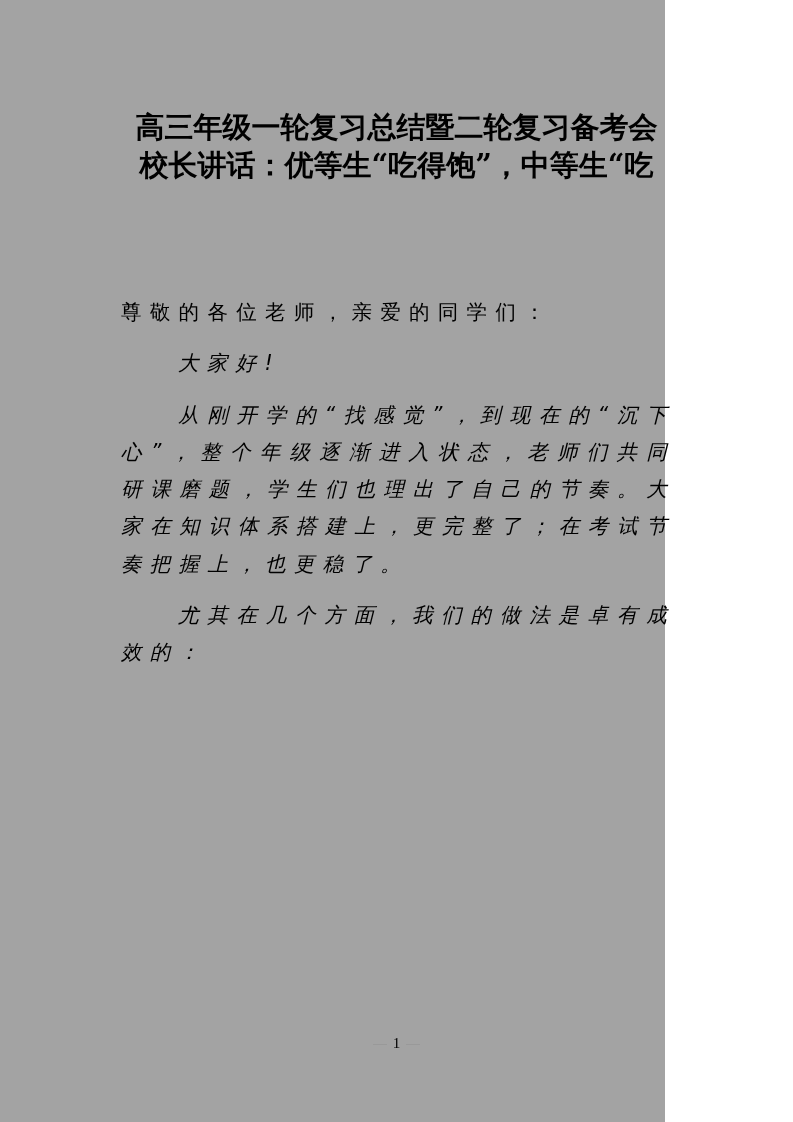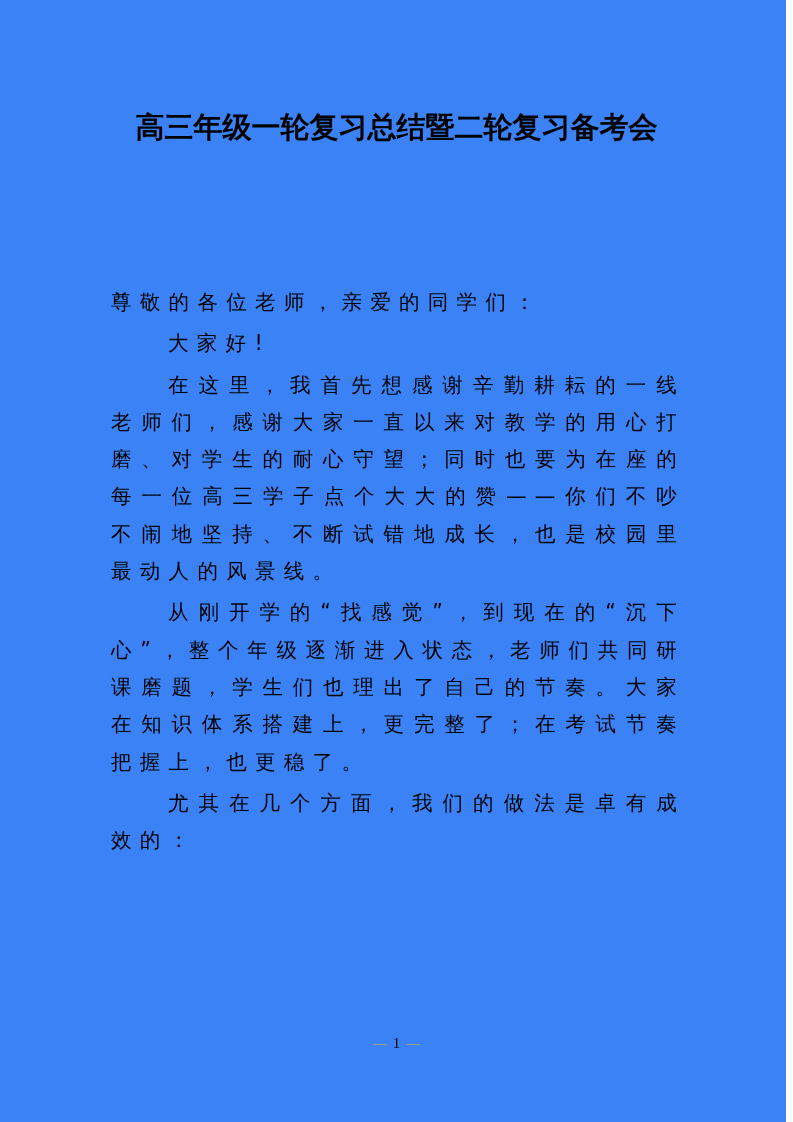--- a/index.html
+++ b/index.html
@@ -1,52 +1,52 @@
 <!DOCTYPE html>
 <html><head>
   <meta charset="utf-8">
   <style>
     html, body { margin: 0; padding: 0; background: #ffffff; }
     body { width: 793px; height: 1122px; position: relative; overflow: hidden; color: #000; }
-    .page { position: absolute; left: 0; top: 0; width: 786px; height: 1122px; background: #3b82f6; }
+    .page { position: absolute; left: 0; top: 0; width: 665px; height: 1122px; background: #a3a3a3; }
     .title {
       position: absolute; left: 100px; top: 108px; width: 593px;
       font-family: "DejaVu Serif", "Liberation Serif", serif;
       font-weight: bold; font-size: 29px; line-height: 38px; text-align: center;
       letter-spacing: 0px;
     }
     .title div { white-space: nowrap; }
     .body {
       position: absolute; left: 107px; top: 280px; width: 582px;
       font-family: "DejaVu Sans", "Liberation Sans", sans-serif;
       font-size: 20.5px; line-height: 37.3px;
       letter-spacing: 8.3px;
     }
-    .body p { margin: 4px; text-align: justify; text-align-last: left; }
-    .indent { text-indent: 57px; }
+    .body p { margin: 14px; text-align: justify; text-align-last: left; }
+    .indent { text-indent: 57px; font-style: italic; }
     .heading { font-weight: bold; letter-spacing: 1.5px; font-family: "DejaVu Sans", "Liberation Sans", sans-serif; }
     .footer {
       position: absolute; left: 0; width: 793px; top: 1035px; text-align: center;
       font-family: "Liberation Serif", "DejaVu Serif", serif; font-size: 15px; color: #000;
     }
     .footer .dash { display: inline-block; width: 14px; height: 1px; background: #999; vertical-align: middle; margin: 0 6px; }
   </style>
 </head>
 <body>
 
 <div class="page">
 
   <div class="title">
     <div>高三年级一轮复习总结暨二轮复习备考会</div>
+    <div>校长讲话：优等生“吃得饱”，中等生“吃</div>
   </div>
 
   <div class="body">
     <p>尊敬的各位老师，亲爱的同学们：</p>
     <p class="indent">大家好!</p>
-    <p class="indent">在这里，我首先想感谢辛勤耕耘的一线老师们，感谢大家一直以来对教学的用心打磨、对学生的耐心守望；同时也要为在座的每一位高三学子点个大大的赞——你们不吵不闹地坚持、不断试错地成长，也是校园里最动人的风景线。</p>
     <p class="indent">从刚开学的“找感觉”，到现在的“沉下心”，整个年级逐渐进入状态，老师们共同研课磨题，学生们也理出了自己的节奏。大家在知识体系搭建上，更完整了；在考试节奏把握上，也更稳了。</p>
     <p class="indent">尤其在几个方面，我们的做法是卓有成效的：</p>
 
   </div>
 
   <div class="footer">
     <span class="dash"></span><span>1</span><span class="dash"></span>
   </div>
 
 </div>

